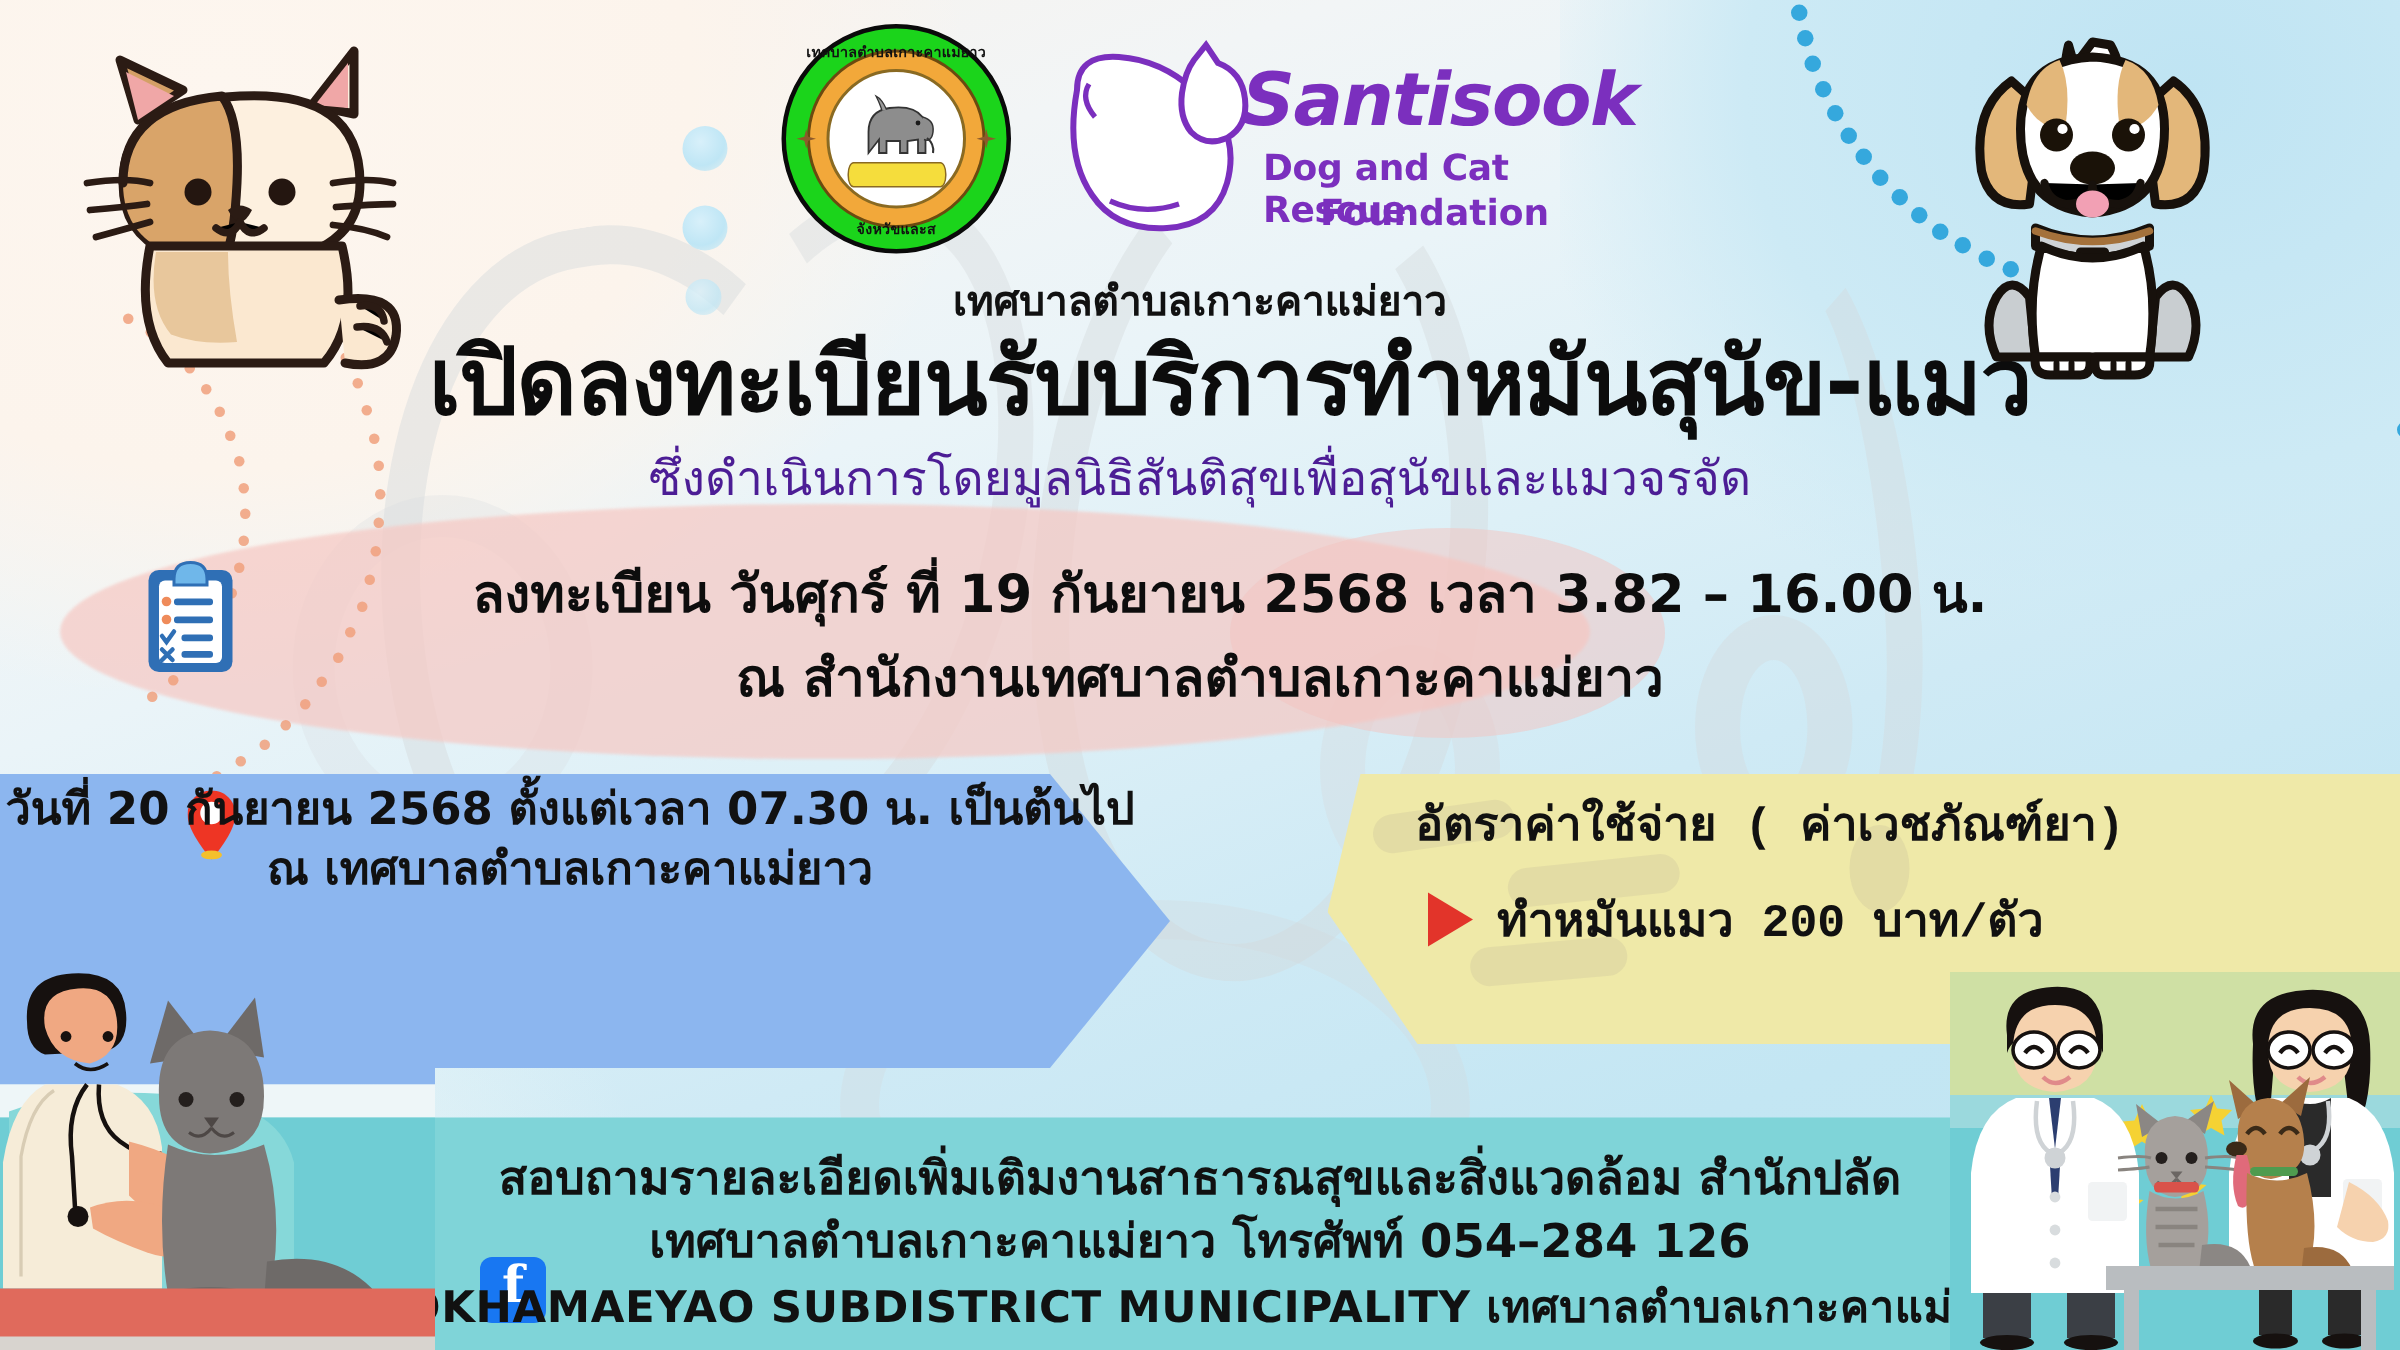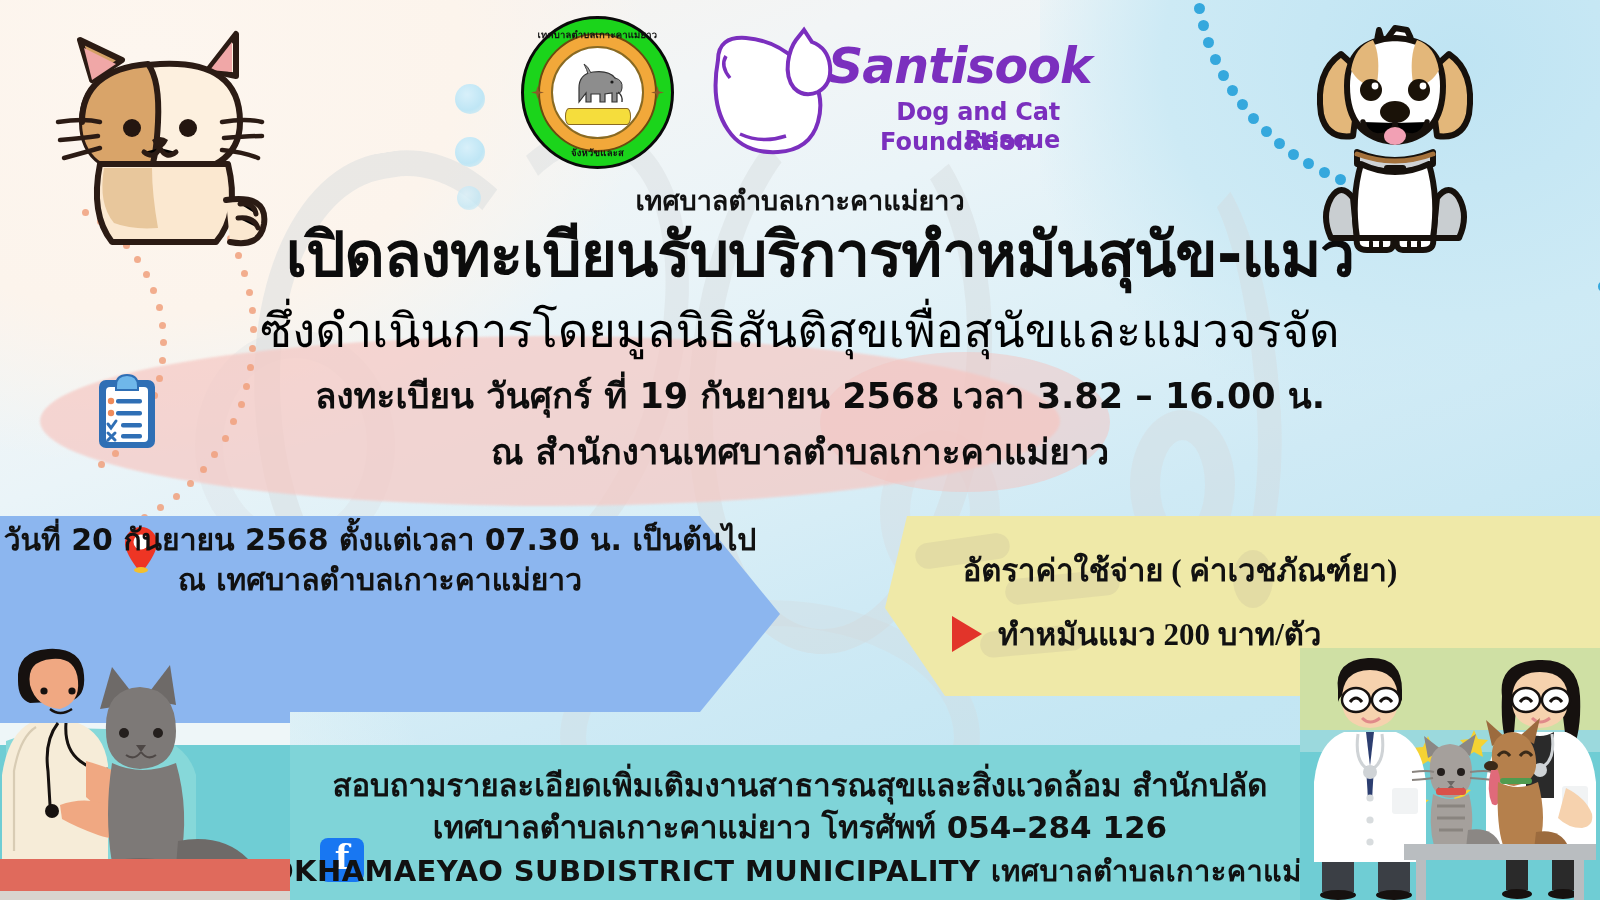--- a/index.html
+++ b/index.html
@@ -100,21 +100,21 @@
   }
   .seal-text-top { top:11px; }
   .seal-text-bot { bottom:9px; }
   .elephant { position:absolute; left:46px; top:46px; width:62px; height:48px; }
   .seal-pedestal { position:absolute; left:44px; top:92px; width:66px; height:17px;
                    background:#f5dd3c; border:1.5px solid #8a6a22; border-radius:4px/8px; }
   .seal-star { position:absolute; width:13px; height:13px; top:70px; }
   .seal-star.left { left:10px; }
   .seal-star.right { right:10px; }
 
-  .santisook { position:absolute; left:700px; top:18px; width:360px; height:140px;text-align:right; }
+  .santisook { position:absolute; left:700px; top:18px; width:360px; height:140px; }
   .ss-mark { position:absolute; left:0; top:8px; width:190px; height:130px; }
   .ss-name { position:absolute; left:128px; top:20px; font-size:49px; font-weight:bold;
              font-style:italic; color:#7b2fbe; font-family:"DejaVu Sans", sans-serif;
              letter-spacing:-1px; }
   .ss-sub1 { position:absolute; left:142px; top:80px; font-size:24px; font-weight:bold;
              color:#7b2fbe; font-family:"DejaVu Sans", sans-serif; letter-spacing:-.2px; }
   .ss-sub2 { position:absolute; left:180px; top:110px; font-size:24px; font-weight:bold;
              color:#7b2fbe; font-family:"DejaVu Sans", sans-serif; }
 
   
@@ -123,21 +123,21 @@
     font-size:27px; font-weight:bold; color:#111;
     font-family:"DejaVu Sans", sans-serif;
   }
   .main-title {
     position:absolute; left:0; right:0; top:222px; text-align:center;
     font-size:62px; font-weight:bold; color:#0c0c0c; letter-spacing:-1px;
     font-family:"DejaVu Sans", sans-serif; line-height:1.05;padding-left:40px;
   }
   .sub-title {
     position:absolute; left:0; right:0; top:293px; text-align:center;
-    font-size:47px; color:#000000;
+    font-size:32px; color:#4c1d95;
     font-family:Liberation Mono, monospace;
   }
 
   
   .reg-block { position:absolute; left:0; right:0; top:368px; }
   .reg-line1 {
     position:absolute; left:0; right:0; top:0; text-align:center;
     font-size:35px; font-weight:bold; color:#0d0d0d;
     font-family:"DejaVu Sans", sans-serif; padding-left:40px;
   }
@@ -160,21 +160,21 @@
   .bt-line.first { padding-left:60px; }
   .pin { position:absolute; left:125px; top:527px; width:32px; height:46px; }
 
   
   .yellow-panel {
     position:absolute; left:885px; top:516px; width:730px; height:180px;
     background:#efe9a8;
     clip-path:polygon(22px 0, 730px 0, 730px 180px, 60px 180px, 0 92px);
   }
   .yellow-text { position:absolute; left:900px; top:524px; width:560px;
-                 font-family:Liberation Serif, serif; color:#111;margin-top:21px; }
+                 font-family:Liberation Mono, monospace; color:#111; }
   .yt-head { font-size:31px; font-weight:bold; text-align:center; }
   .yt-item { font-size:31px; font-weight:bold; display:flex; align-items:center;
              gap:16px; margin-top:14px; padding-left:52px; }
   .tri { width:0; height:0; border-left:30px solid #e2342a;
          border-top:18px solid transparent; border-bottom:18px solid transparent;
          flex:0 0 auto; }
 
   
   .ypaw { position:absolute; background:#d9d2a0; border-radius:40px; opacity:.55; }
 

